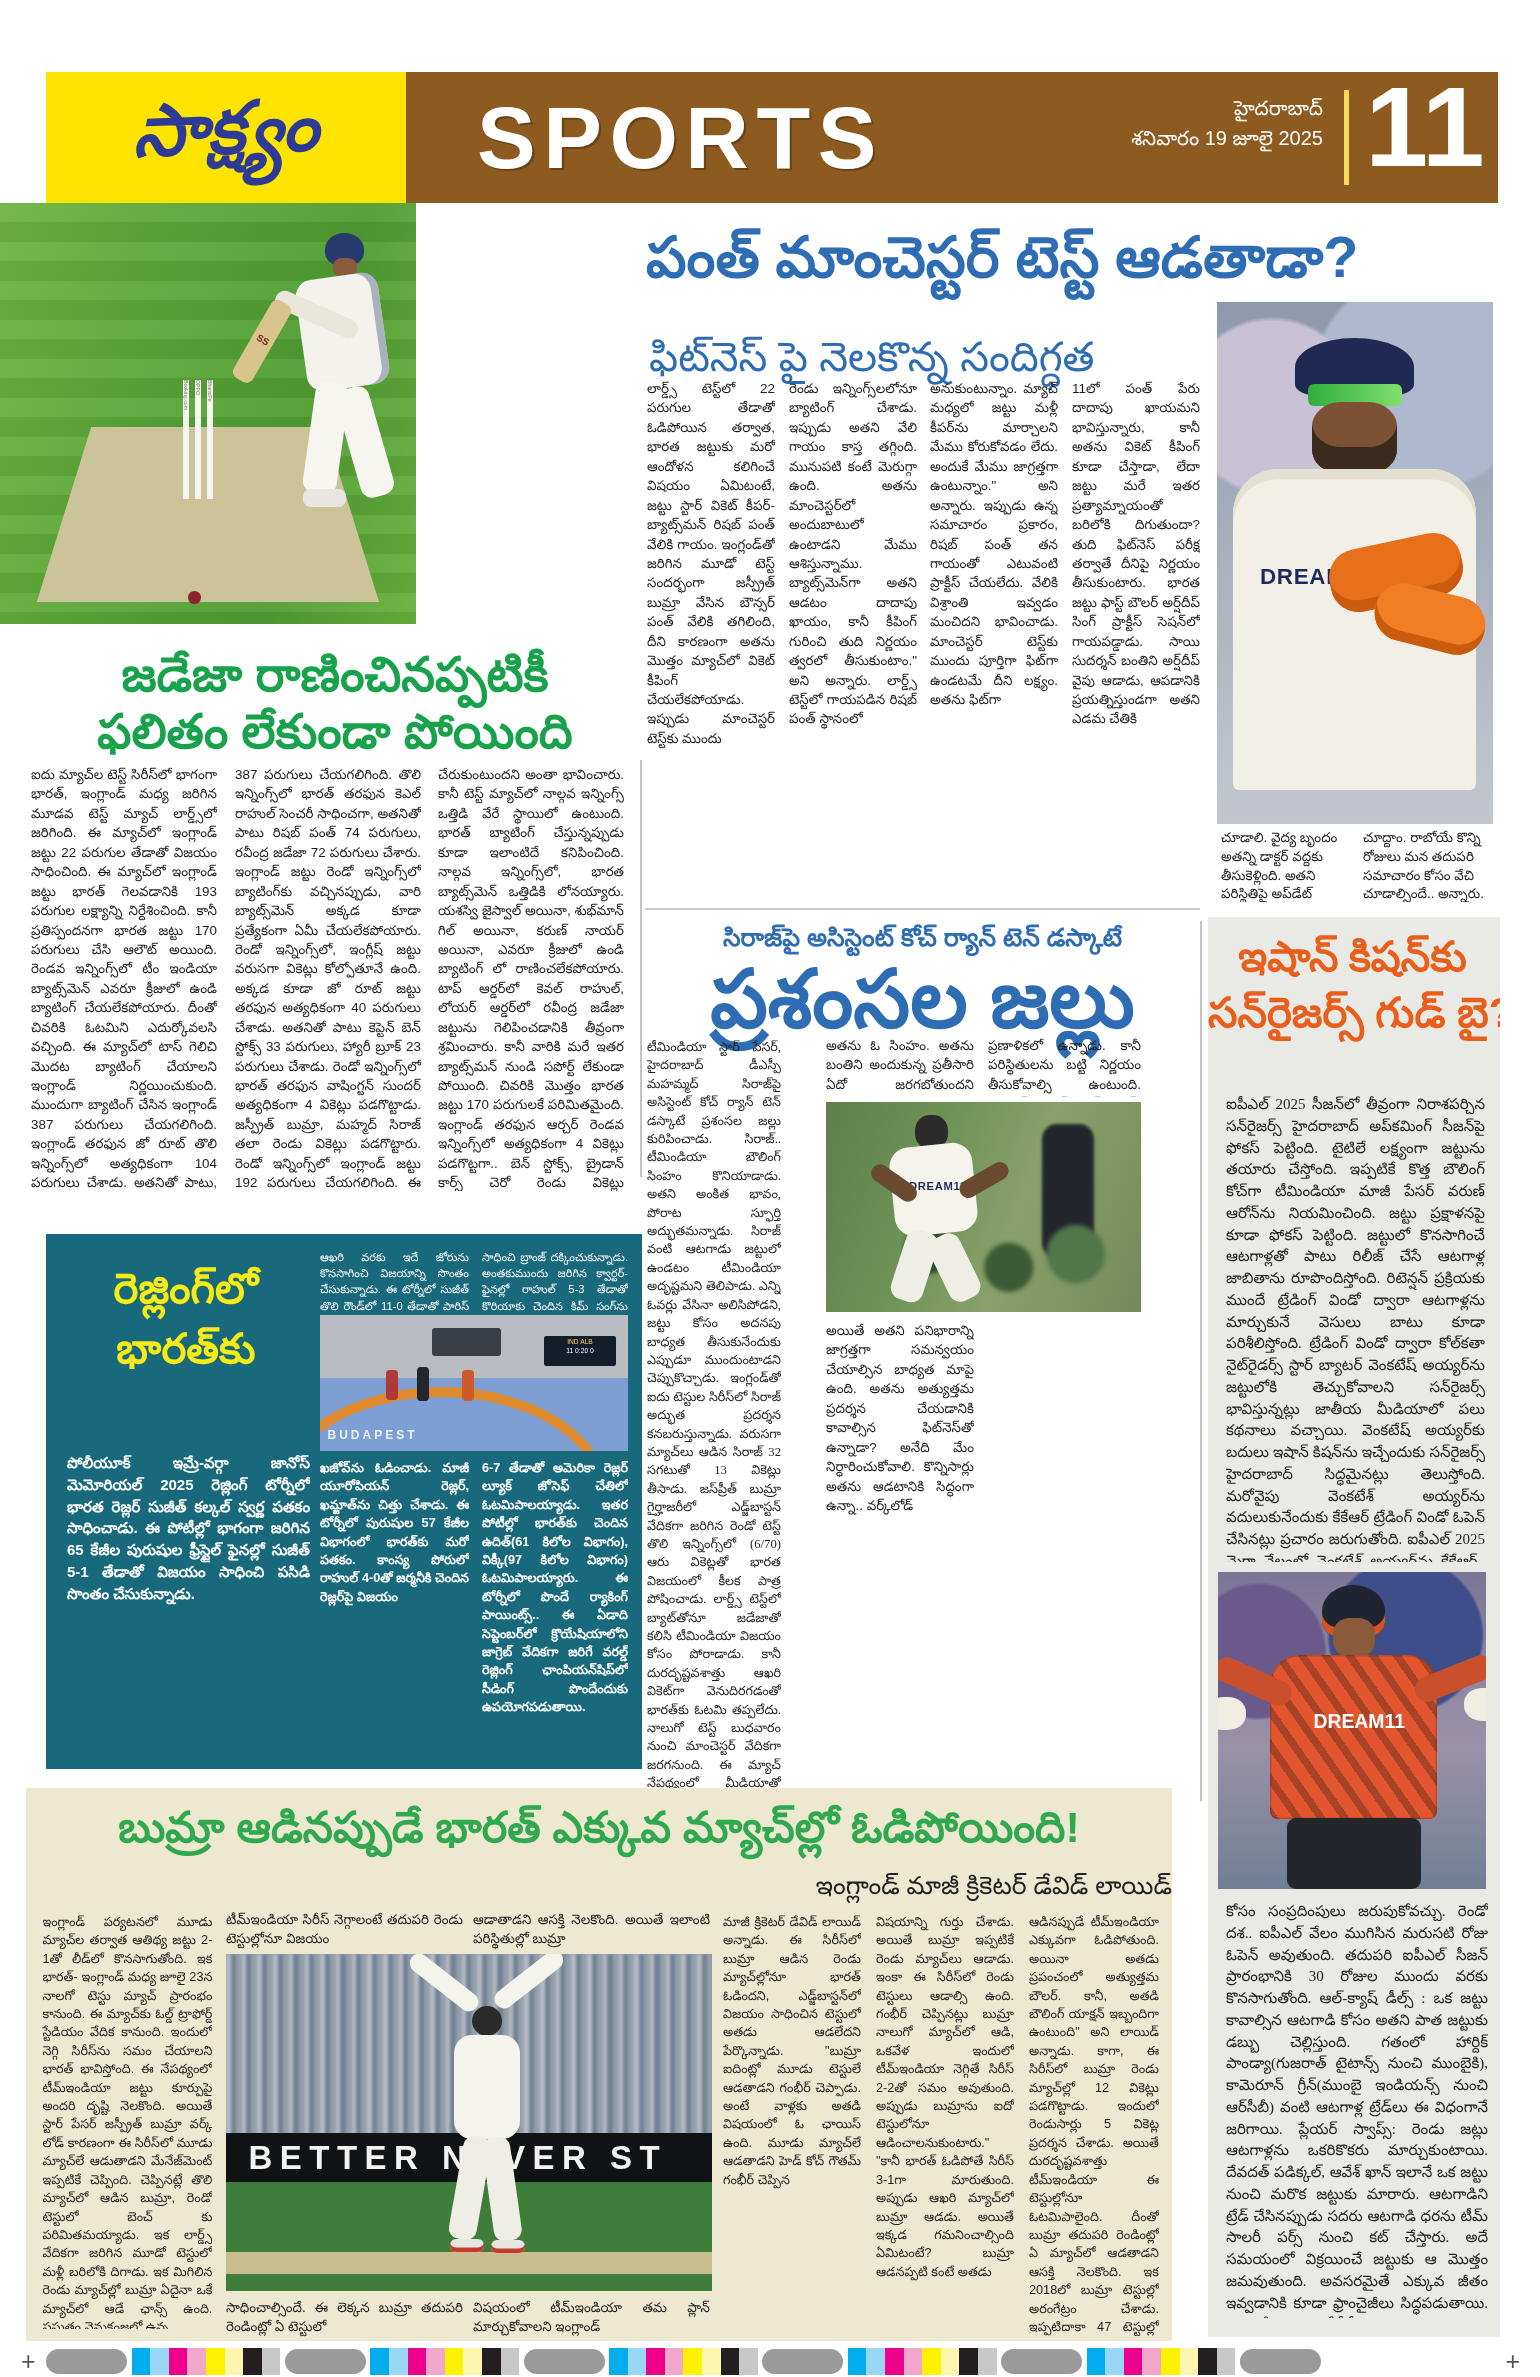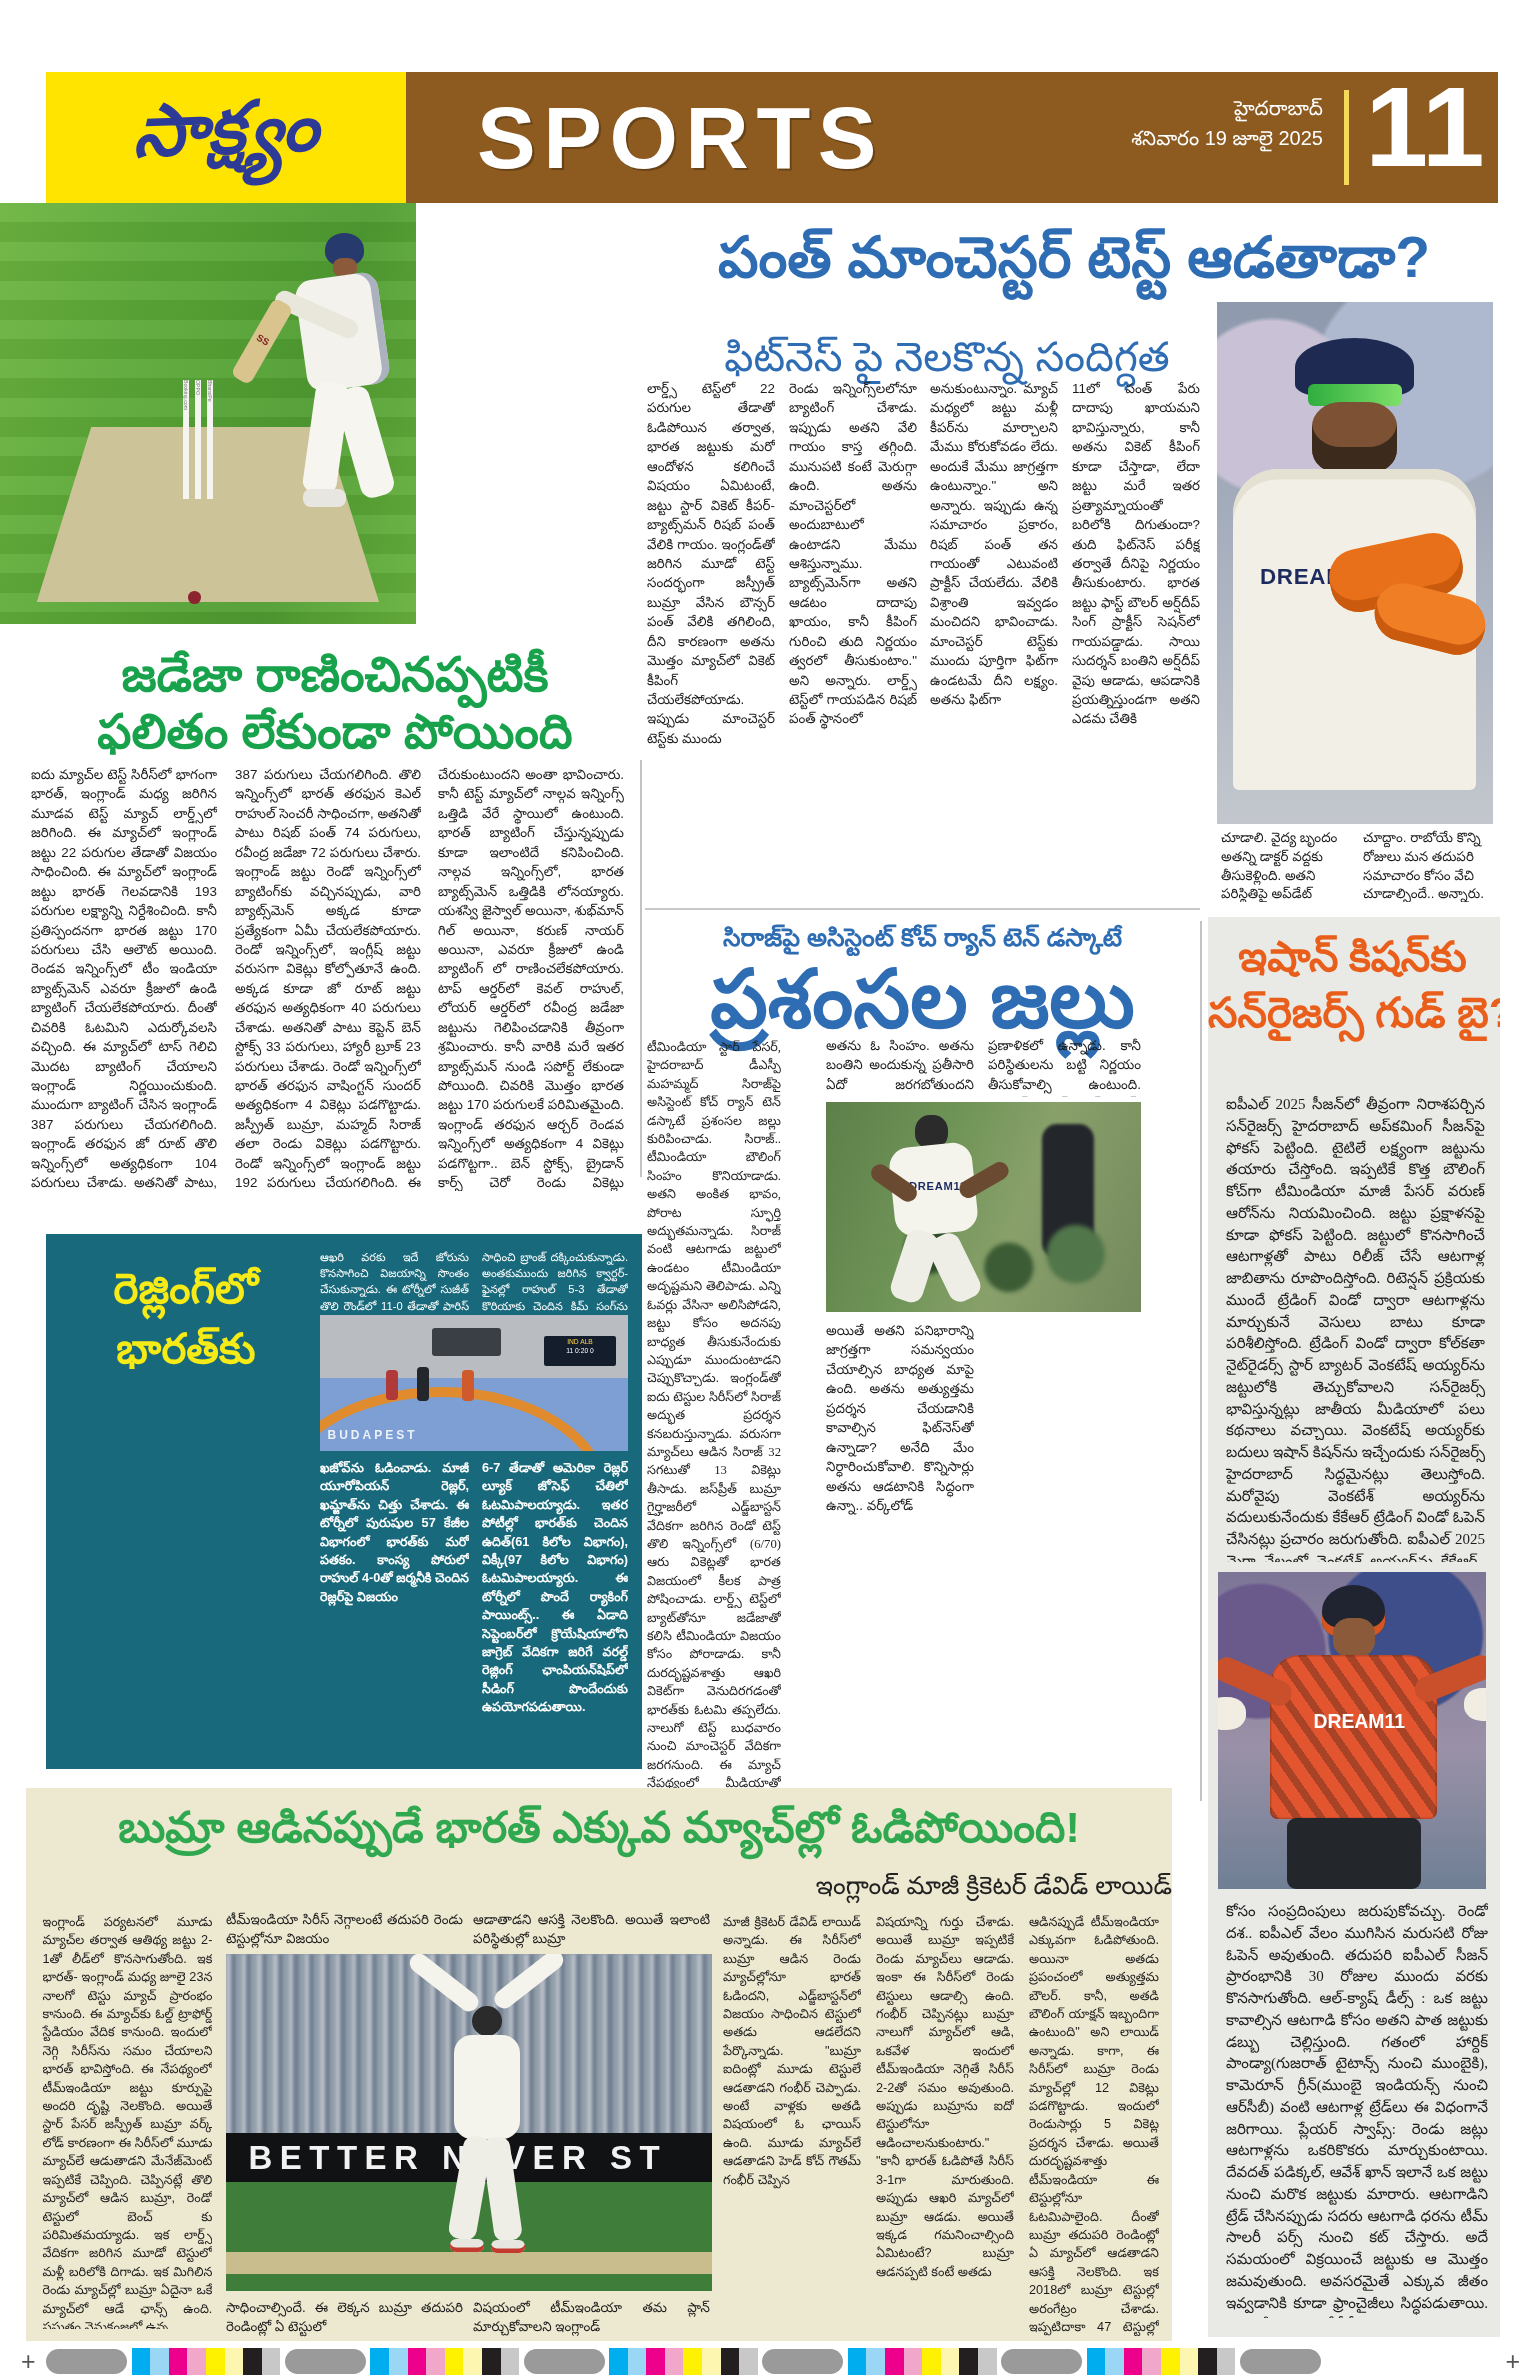--- a/index.html
+++ b/index.html
@@ -10,21 +10,21 @@
   .mast-yellow{background:#FFE400;display:flex;align-items:center;justify-content:center;}
   .mast-name{color:#2D3A96;font-weight:bold;font-size:72px;font-style:italic;transform:rotate(-2deg);}
   .mast-brown{background:#8D5A20;display:flex;align-items:center;}
   .mast-sports{color:#ffffff;font-weight:bold;font-size:88px;letter-spacing:7.5px;margin-left:71px;
                font-family:"Liberation Sans",sans-serif;text-shadow:2.2px 2.2px 0 rgba(0,0,0,.25);}
   .mast-date{position:absolute;right:175px;top:21px;width:246px;text-align:right;color:#ffffff;
              font-size:20px;line-height:1.5;}
   .mast-divider{position:absolute;right:149px;top:18px;width:5.2px;height:95px;background:#F5D95B;}
   .mast-page{position:absolute;right:13.4px;top:-10.4px;color:#ffffff;font-weight:bold;font-size:113px;}
   
-  .h-blue{color:#2E6DB4;font-weight:bold;white-space:nowrap;overflow:hidden;text-align:center;}
+  .h-blue{color:#2E6DB4;font-weight:bold;white-space:nowrap;overflow:hidden;}
   .h-green{color:#17A24B;font-weight:bold;white-space:nowrap;overflow:hidden;text-align:center;}
   .h-orange{color:#E95E1B;font-weight:bold;white-space:nowrap;overflow:hidden;text-align:center;}
   .h-yellow{color:#F6EB16;font-weight:bold;white-space:nowrap;overflow:hidden;text-align:center;}
   
   .col{font-size:13.4px;line-height:1.45;text-align:justify;overflow:hidden;color:#1c1c1c;}
   .col-serif{font-family:"Liberation Serif",serif;}
   .caption{font-size:13.4px;line-height:1.4;overflow:hidden;}
   .vrule{background:#c3c3c3;width:1.5px;}
   .hrule{background:#c9c9c9;height:1.5px;}
   
@@ -102,20 +102,21 @@
   <div class="abs h-green" style="left:30px;top:647px;width:610px;font-size:48px;">జడేజా రాణించినప్పటికీ</div>
   <div class="abs h-green" style="left:30px;top:704px;width:610px;font-size:48px;">ఫలితం లేకుండా పోయింది</div>
   <div class="abs col" style="left:31px;top:765px;width:186px;height:426px;">ఐదు మ్యాచ్‌ల టెస్ట్ సిరీస్‌లో భాగంగా భారత్, ఇంగ్లాండ్ మధ్య జరిగిన మూడవ టెస్ట్ మ్యాచ్ లార్డ్స్‌లో జరిగింది. ఈ మ్యాచ్‌లో ఇంగ్లాండ్ జట్టు 22 పరుగుల తేడాతో విజయం సాధించింది. ఈ మ్యాచ్‌లో ఇంగ్లాండ్ జట్టు భారత్ గెలవడానికి 193 పరుగుల లక్ష్యాన్ని నిర్దేశించింది. కానీ ప్రతిస్పందనగా భారత జట్టు 170 పరుగులు చేసి ఆలౌట్ అయింది. రెండవ ఇన్నింగ్స్‌లో టీం ఇండియా బ్యాట్స్‌మెన్ ఎవరూ క్రీజులో ఉండి బ్యాటింగ్ చేయలేకపోయారు. దీంతో చివరికి ఓటమిని ఎదుర్కోవలసి వచ్చింది. ఈ మ్యాచ్‌లో టాస్ గెలిచి మొదట బ్యాటింగ్ చేయాలని ఇంగ్లాండ్ నిర్ణయించుకుంది. ముందుగా బ్యాటింగ్ చేసిన ఇంగ్లాండ్ 387 పరుగులు చేయగలిగింది. ఇంగ్లాండ్ తరఫున జో రూట్ తొలి ఇన్నింగ్స్‌లో అత్యధికంగా 104 పరుగులు చేశాడు. అతనితో పాటు, జేమీ స్మిత్ 51 పరుగులు, బ్రైడాన్ కార్స్ 56 పరుగులు అందించారు. దీనికి ప్రతిస్పందనగా,</div>
   <div class="abs col" style="left:235px;top:765px;width:186px;height:426px;">387 పరుగులు చేయగలిగింది. తొలి ఇన్నింగ్స్‌లో భారత్ తరఫున కెఎల్ రాహుల్ సెంచరీ సాధించగా, అతనితో పాటు రిషబ్ పంత్ 74 పరుగులు, రవీంద్ర జడేజా 72 పరుగులు చేశారు. ఇంగ్లాండ్ జట్టు రెండో ఇన్నింగ్స్‌లో బ్యాటింగ్‌కు వచ్చినప్పుడు, వారి బ్యాట్స్‌మెన్ అక్కడ కూడా ప్రత్యేకంగా ఏమీ చేయలేకపోయారు. రెండో ఇన్నింగ్స్‌లో, ఇంగ్లీష్ జట్టు వరుసగా వికెట్లు కోల్పోతూనే ఉంది. అక్కడ కూడా జో రూట్ జట్టు తరఫున అత్యధికంగా 40 పరుగులు చేశాడు. అతనితో పాటు కెప్టెన్ బెన్ స్టోక్స్ 33 పరుగులు, హ్యారీ బ్రూక్ 23 పరుగులు చేశాడు. రెండో ఇన్నింగ్స్‌లో భారత్ తరఫున వాషింగ్టన్ సుందర్ అత్యధికంగా 4 వికెట్లు పడగొట్టాడు. జస్ప్రీత్ బుమ్రా, మహ్మద్ సిరాజ్ తలా రెండు వికెట్లు పడగొట్టారు. రెండో ఇన్నింగ్స్‌లో ఇంగ్లాండ్ జట్టు 192 పరుగులు చేయగలిగింది. ఈ టెస్ట్ సిరీస్‌లో టీం ఇండియా బ్యాట్స్‌మెన్ ప్రదర్శన చూస్తుంటే.. 193 పరుగుల</div>
   <div class="abs col" style="left:438px;top:765px;width:186px;height:426px;">చేరుకుంటుందని అంతా భావించారు. కానీ టెస్ట్ మ్యాచ్‌లో నాల్గవ ఇన్నింగ్స్ ఒత్తిడి వేరే స్థాయిలో ఉంటుంది. భారత్ బ్యాటింగ్ చేస్తున్నప్పుడు కూడా ఇలాంటిదే కనిపించింది. నాల్గవ ఇన్నింగ్స్‌లో, భారత బ్యాట్స్‌మెన్ ఒత్తిడికి లోనయ్యారు. యశస్వి జైస్వాల్ అయినా, శుభ్‌మాన్ గిల్ అయినా, కరుణ్ నాయర్ అయినా, ఎవరూ క్రీజులో ఉండి బ్యాటింగ్ లో రాణించలేకపోయారు. టాప్ ఆర్డర్‌లో కెవల్ రాహుల్, లోయర్ ఆర్డర్‌లో రవీంద్ర జడేజా జట్టును గెలిపించడానికి తీవ్రంగా శ్రమించారు. కానీ వారికి మరే ఇతర బ్యాట్స్‌మన్ నుండి సపోర్ట్ లేకుండా పోయింది. చివరికి మొత్తం భారత జట్టు 170 పరుగులకే పరిమితమైంది. ఇంగ్లాండ్ తరఫున ఆర్చర్ రెండవ ఇన్నింగ్స్‌లో అత్యధికంగా 4 వికెట్లు పడగొట్టగా.. బెన్ స్టోక్స్, బ్రైడాన్ కార్స్ చెరో రెండు వికెట్లు తీసుకున్నారు. ఈ ఇన్నింగ్స్‌లో జడేజా హీరోగా నిలిచారు. 181 బంతుల్లో 61 పరుగులు చేసి అజేయంగా తిరిగి</div>
   <div class="abs vrule" style="left:640px;top:760px;height:417px;"></div>
 
   <div class="abs teal-box" style="left:46px;top:1234px;width:596px;height:535px;">
     <div class="abs h-yellow" style="left:13.4px;top:31px;width:253px;font-size:42px;">రెజ్లింగ్‌లో</div>
     <div class="abs h-yellow" style="left:13.4px;top:91px;width:253px;font-size:42px;">భారత్‌కు</div>
+    <div class="abs col" style="left:21px;top:218px;width:243px;height:298px;font-size:15px;font-weight:bold;">పోలీయూక్ ఇమ్రే-వర్గా జానోస్ మెమోరియల్ 2025 రెజ్లింగ్ టోర్నీలో భారత రెజ్లర్ సుజీత్ కల్కల్ స్వర్ణ పతకం సాధించాడు. ఈ పోటీల్లో భాగంగా జరిగిన 65 కేజీల పురుషుల ఫ్రీస్టైల్ ఫైనల్లో సుజీత్ 5-1 తేడాతో విజయం సాధించి పసిడి సొంతం చేసుకున్నాడు.</div>
     <div class="abs col" style="left:274px;top:15px;width:149px;height:63px;font-size:11.2px;">ఆఖరి వరకు ఇదే జోరును కొనసాగించి విజయాన్ని సొంతం చేసుకున్నాడు. ఈ టోర్నీలో సుజీత్ తొలి రౌండ్‌లో 11-0 తేడాతో పారిస్ 2024 ఒలింపిక్స్ బ్రాంజ్ మెడలిస్ట్ అల్బేనియా రెజ్లర్</div>
     <div class="abs col" style="left:436px;top:15px;width:146px;height:63px;font-size:11.2px;">సాధించి బ్రాంజ్ దక్కించుకున్నాడు. అంతకుముందు జరిగిన క్వార్టర్-ఫైనల్లో రాహుల్ 5-3 తేడాతో కొరియాకు చెందిన కిమ్ సంగ్‌ను ఓడించాడు. కానీ సెమీఫైనల్లో రాహుల్</div>
 
     <div class="abs photo" style="left:274px;top:81px;width:308px;height:136px;background:linear-gradient(180deg,#b9bdc2 0 46%,#7d9fd4 46% 100%);">
       <div class="abs" style="left:112px;top:13.4px;width:69px;height:28px;background:#3a3f45;border-radius:3px;"></div>
       <div class="abs" style="left:224px;top:21px;width:72px;height:28px;background:#141d2c;border-radius:2.2px;color:#fff;font-size:6.7px;text-align:center;line-height:1.3;padding-top:2.2px;">
         <div style="color:#ffd34d;">IND ALB</div>
         <div><span>11</span> <span>0:20</span> <span>0</span></div>
       </div>
       <div class="abs" style="left:-45px;top:72px;width:313px;height:194px;border:10.4px solid #e08b2d;border-radius:50%;"></div>

